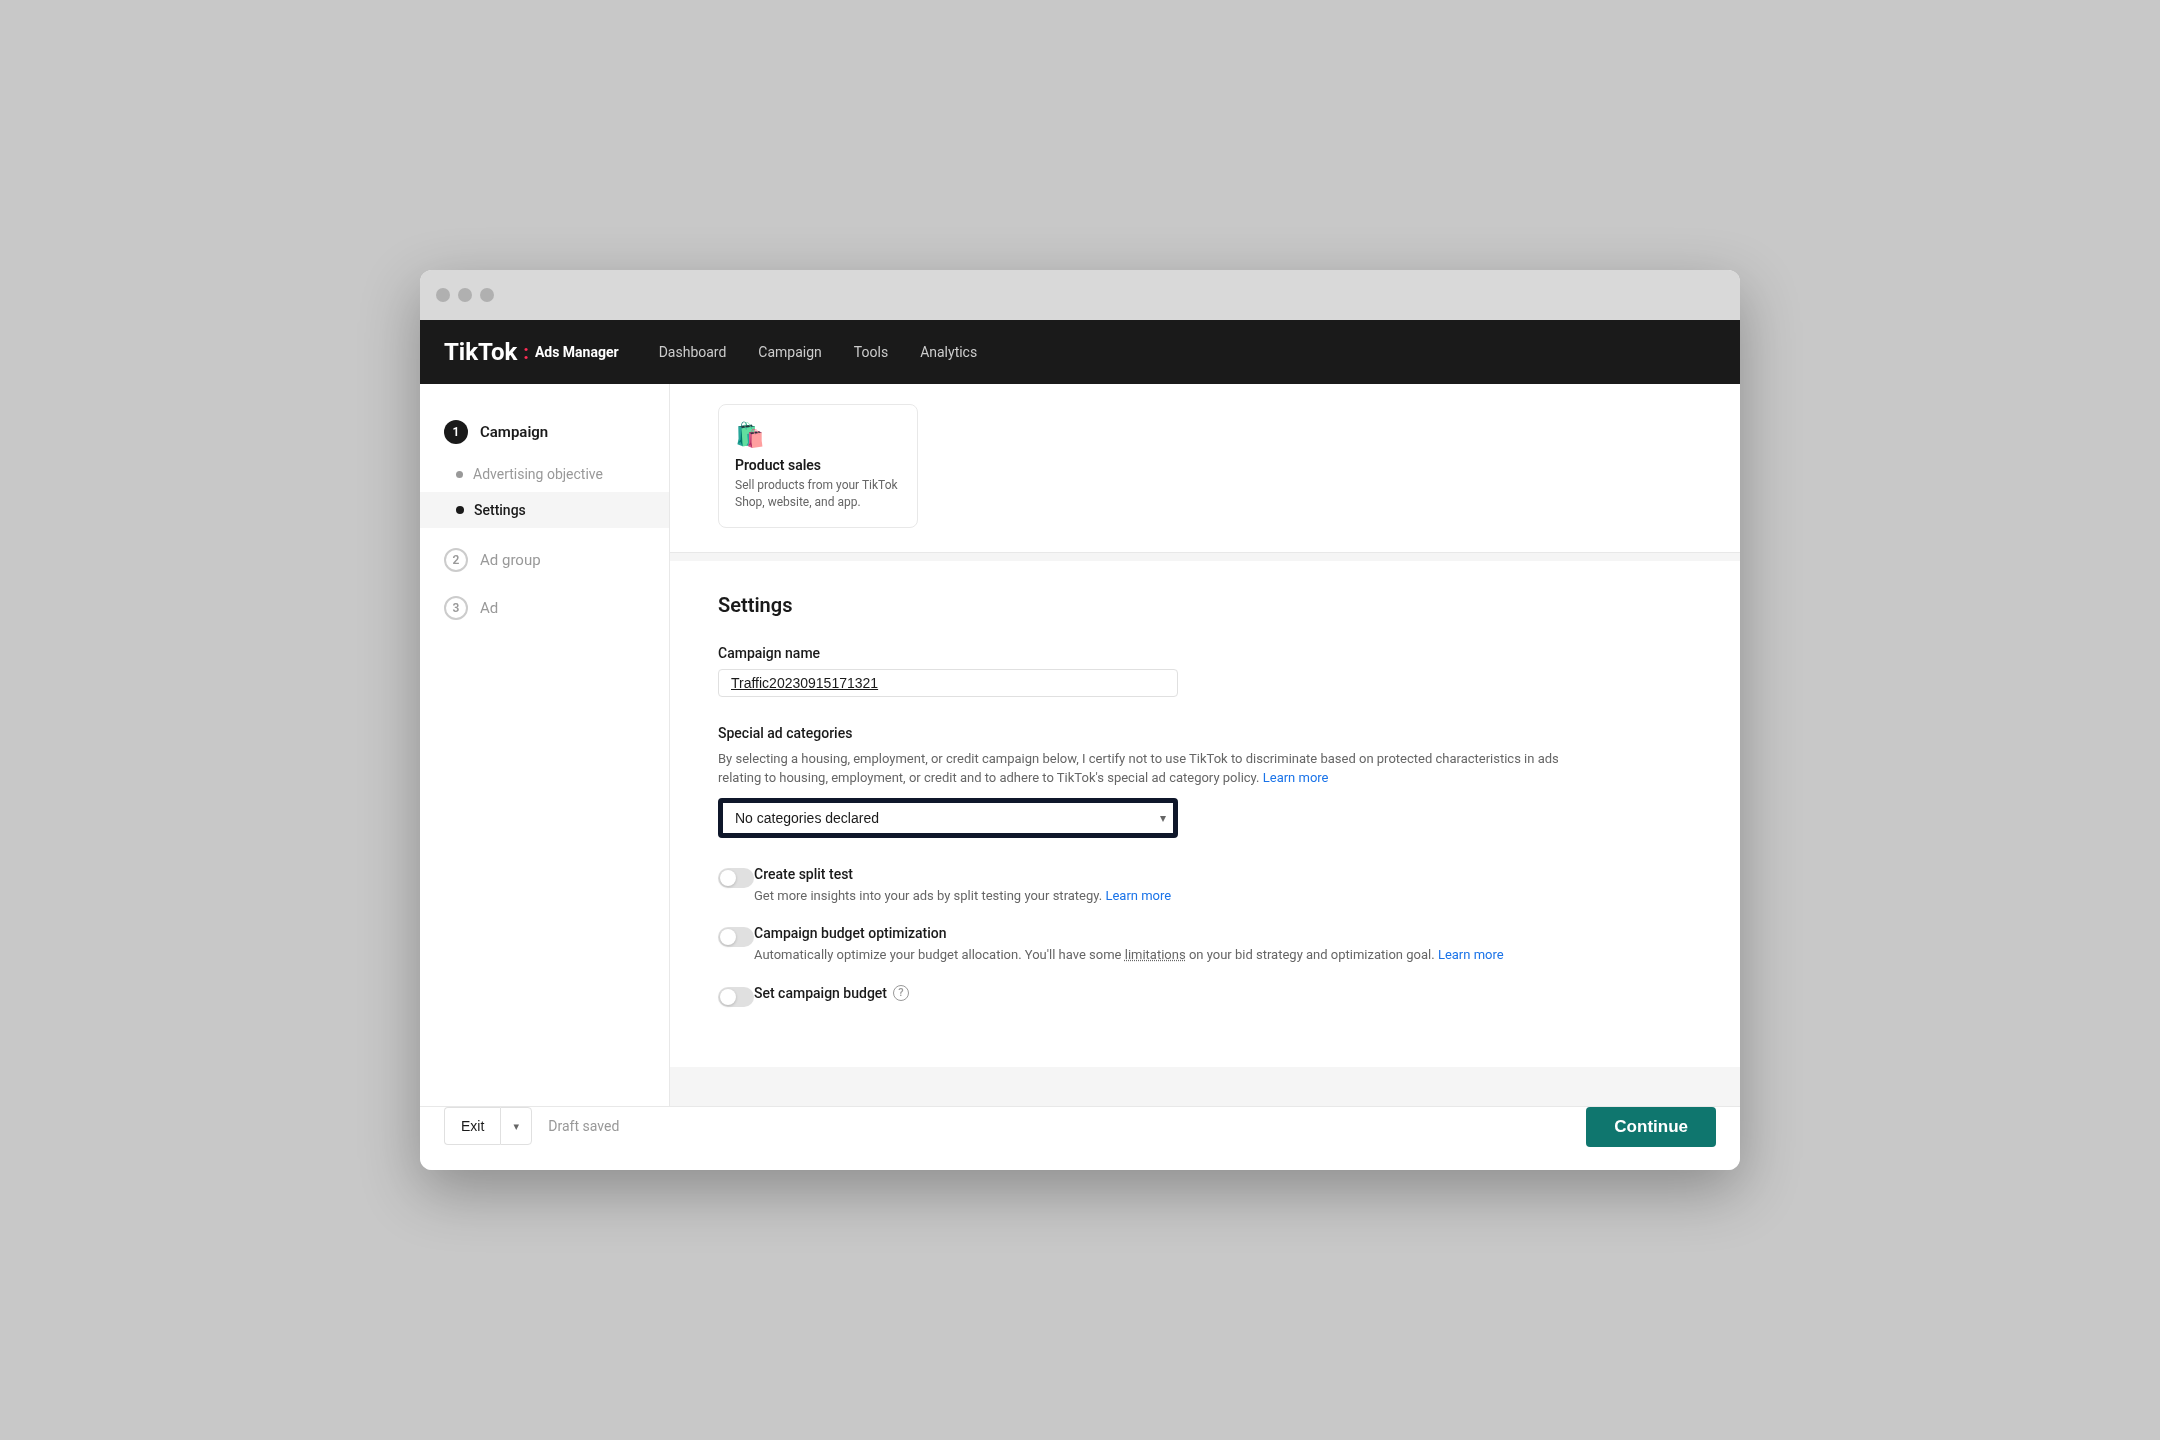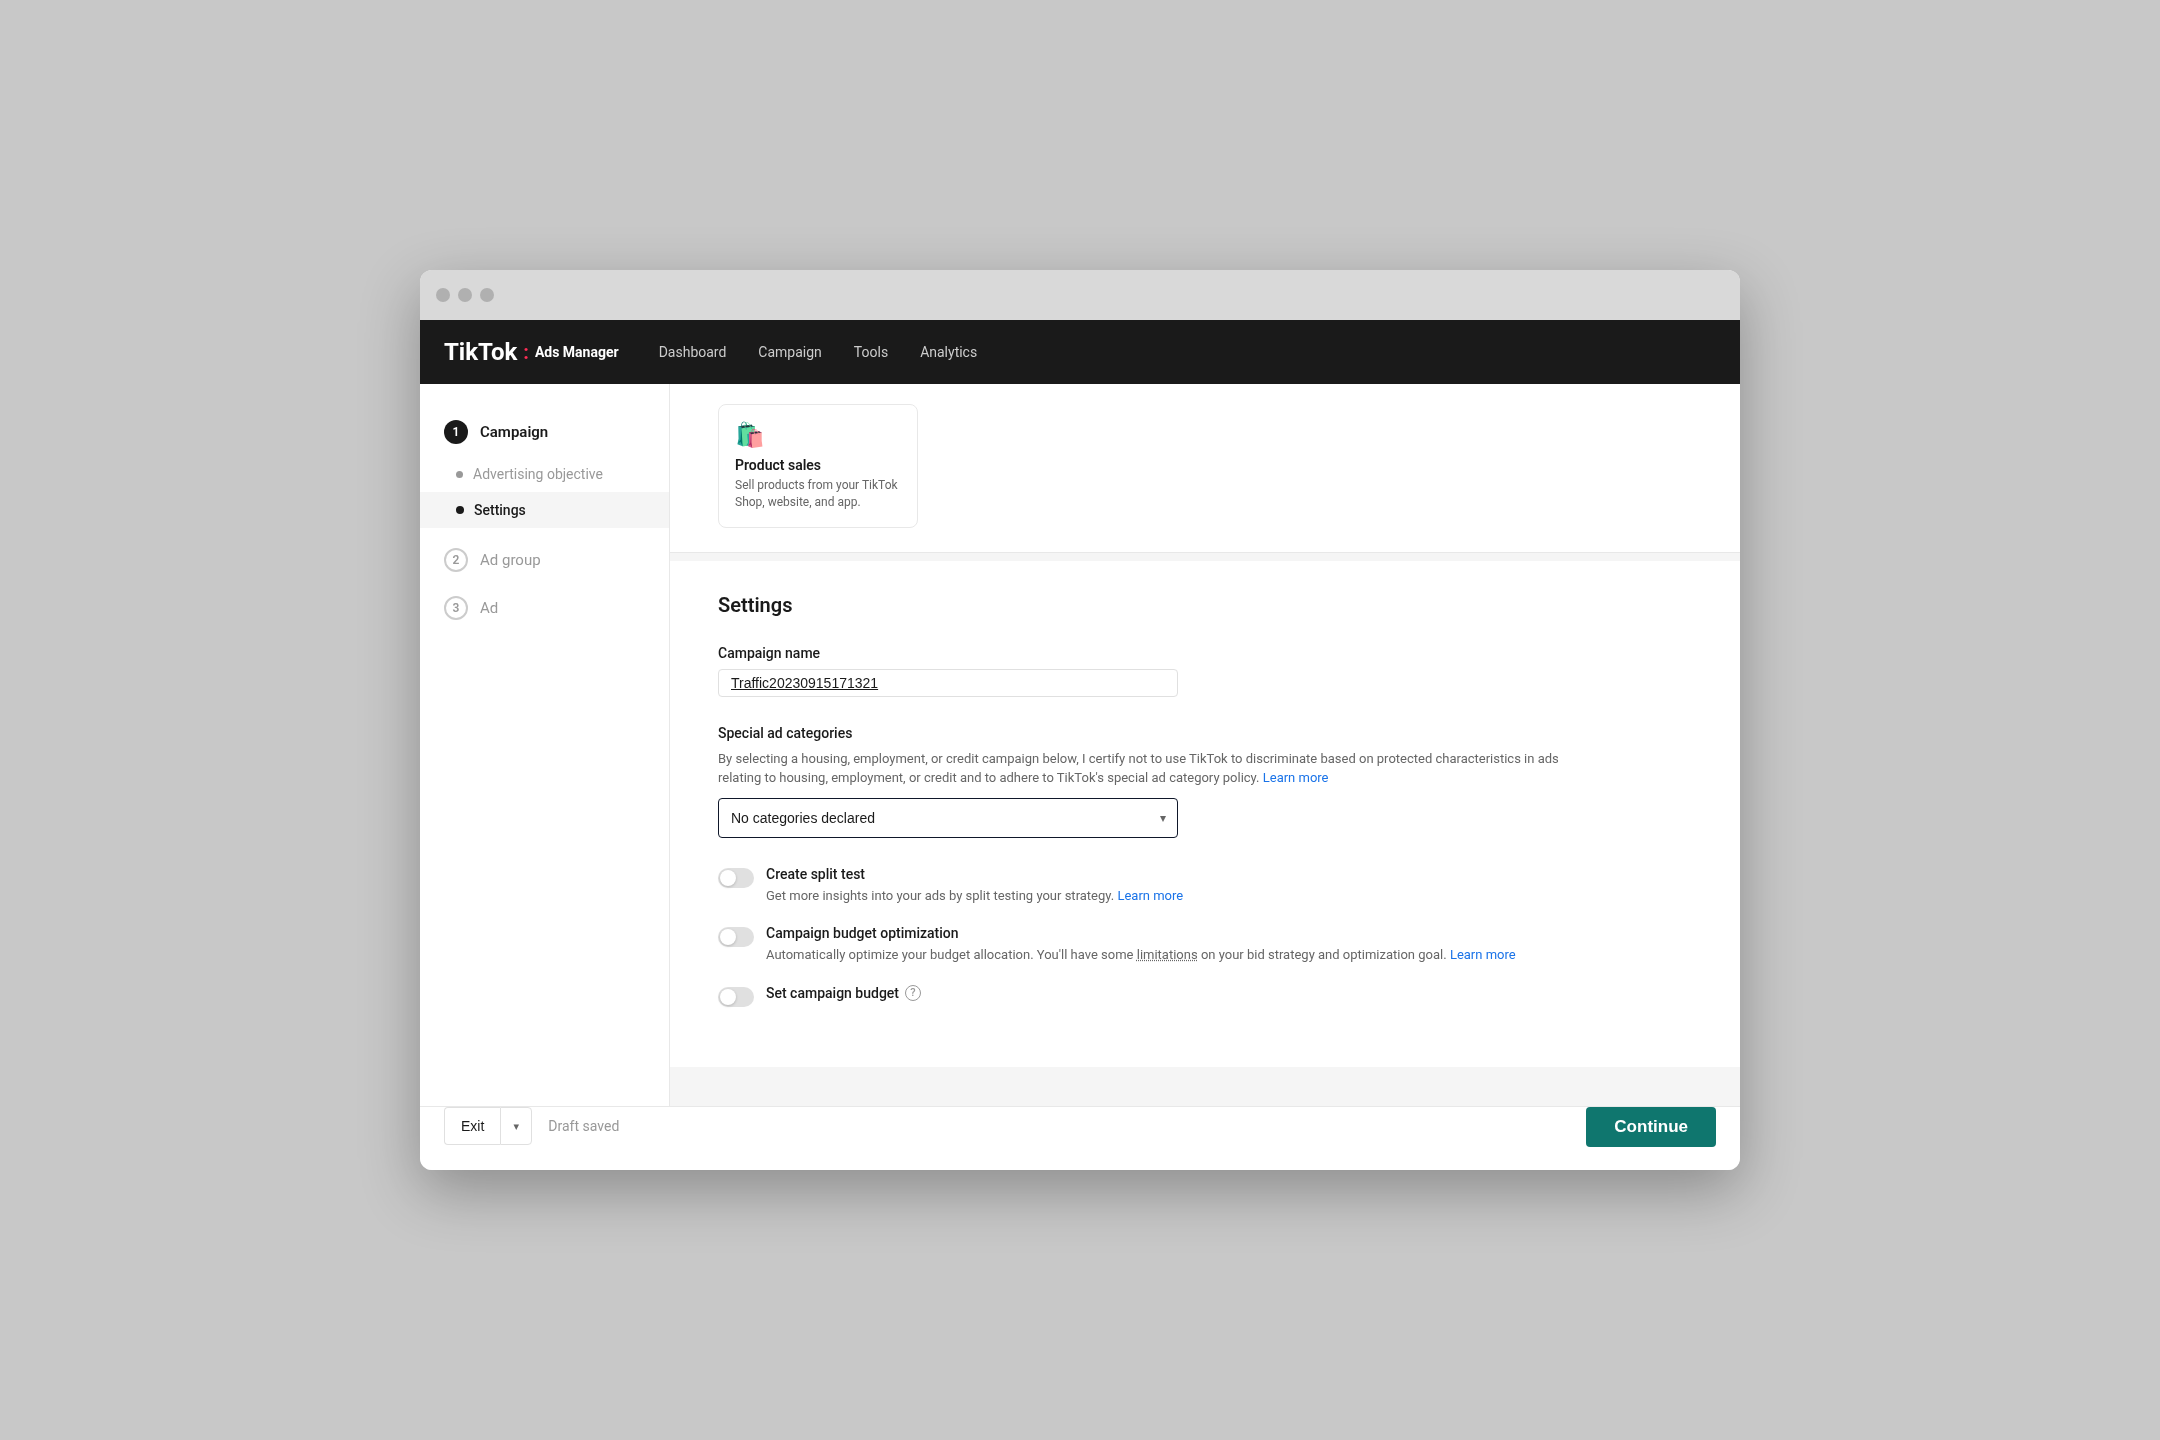--- a/index.html
+++ b/index.html
@@ -249,21 +249,21 @@
       color: #1a73e8;
       text-decoration: none;
     }
     .select-wrapper {
       position: relative;
       width: 460px;
     }
     .select-wrapper select {
       width: 100%;
       height: 40px;
-      border: 1px solid #0f172a;
+      border: 5px solid #0f172a;
       border-radius: 4px;
       padding: 0 36px 0 12px;
       font-size: 14px;
       color: #1a1a1a;
       background: white;
       appearance: none;
       cursor: pointer;
       outline: none;
     }
     .select-chevron {
@@ -273,21 +273,20 @@
       transform: translateY(-50%);
       pointer-events: none;
       color: #666;
       font-size: 12px;
     }
 
     
     .toggle-row {
       display: flex;
       align-items: flex-start;
-      gap: 12px;
       margin-bottom: 20px;
     }
     .toggle {
       width: 36px;
       height: 20px;
       border-radius: 10px;
       background: #e0e0e0;
       position: relative;
       flex-shrink: 0;
       cursor: pointer;

